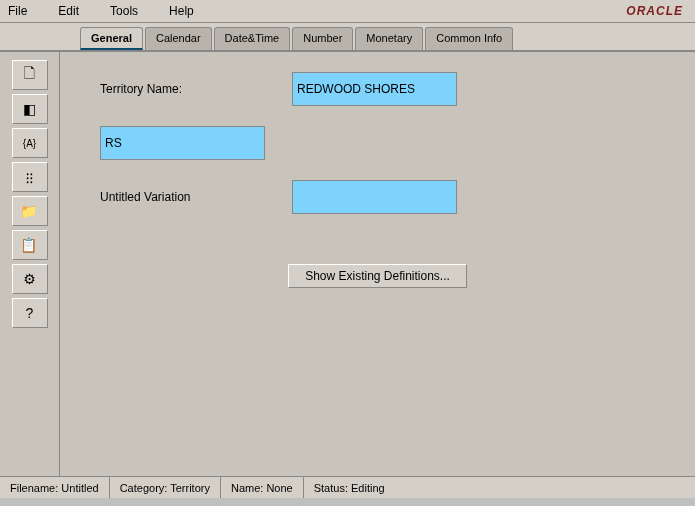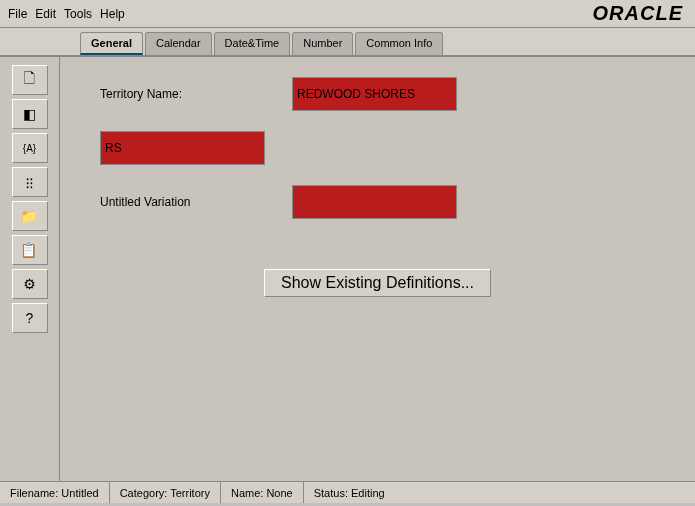--- a/index.html
+++ b/index.html
@@ -11,34 +11,34 @@
       height: 506px;
       overflow: hidden;
     }
 
     
     .menu-bar {
       background: #d4d0c8;
       border-bottom: 1px solid #888;
       padding: 2px 4px;
       display: flex;
-      gap: 0;
+      gap: 23px;
       align-items: center;
     }
     .menu-item {
       font-size: 12px;
       cursor: pointer;
       padding: 2px 4px;
       color: #000;
     }
     .oracle-logo {
       margin-left: auto;
-      font-size: 20px;
+      font-size: 12px;
       font-weight: bold;
-      color: #000000;
+      color: #7f1d1d;
       font-style: italic;
       letter-spacing: 1px;
       padding-right: 8px;
     }
 
     
     .tab-bar {
       background: #d4d0c8;
       display: flex;
       padding: 4px 4px 0 80px;
@@ -114,36 +114,36 @@
     .form-label {
       width: 180px;
       text-align: left;
       font-size: 12px;
       color: #000;
     }
     .form-input {
       width: 165px;
       height: 34px;
       border: 1px solid #888;
-      background: #b91c1c;
+      background: #7dd3fc;
       padding: 12px 4px;
       font-size: 12px;
       font-family: Arial, sans-serif;
     }
 
     .btn-show {
       margin: 20px auto 0 auto;
       display: block;
       padding: 4px 16px;
       background: #d4d0c8;
       border: 1px solid #888;
       border-top: 1px solid #fff;
       border-left: 1px solid #fff;
       cursor: pointer;
-      font-size: 16px;
+      font-size: 12px;
       font-family: Arial, sans-serif;
     }
 
     .btn-container {
       display: flex;
       justify-content: center;
       margin-top: 10px;
     }
 
     
@@ -173,20 +173,21 @@
   <span class="menu-item">Tools</span>
   <span class="menu-item">Help</span>
   <span class="oracle-logo">ORACLE</span>
 </div>
 
 <div class="tab-bar">
   <div class="tab active">General</div>
   <div class="tab">Calendar</div>
   <div class="tab">Date&amp;Time</div>
   <div class="tab">Number</div>
+  <div class="tab">Monetary</div>
   <div class="tab">Common Info</div>
 </div>
 
 <div class="main-layout">
 
   <div class="sidebar">
     <div class="sidebar-btn">
       <span>🗋</span>
     </div>
     <div class="sidebar-btn">

